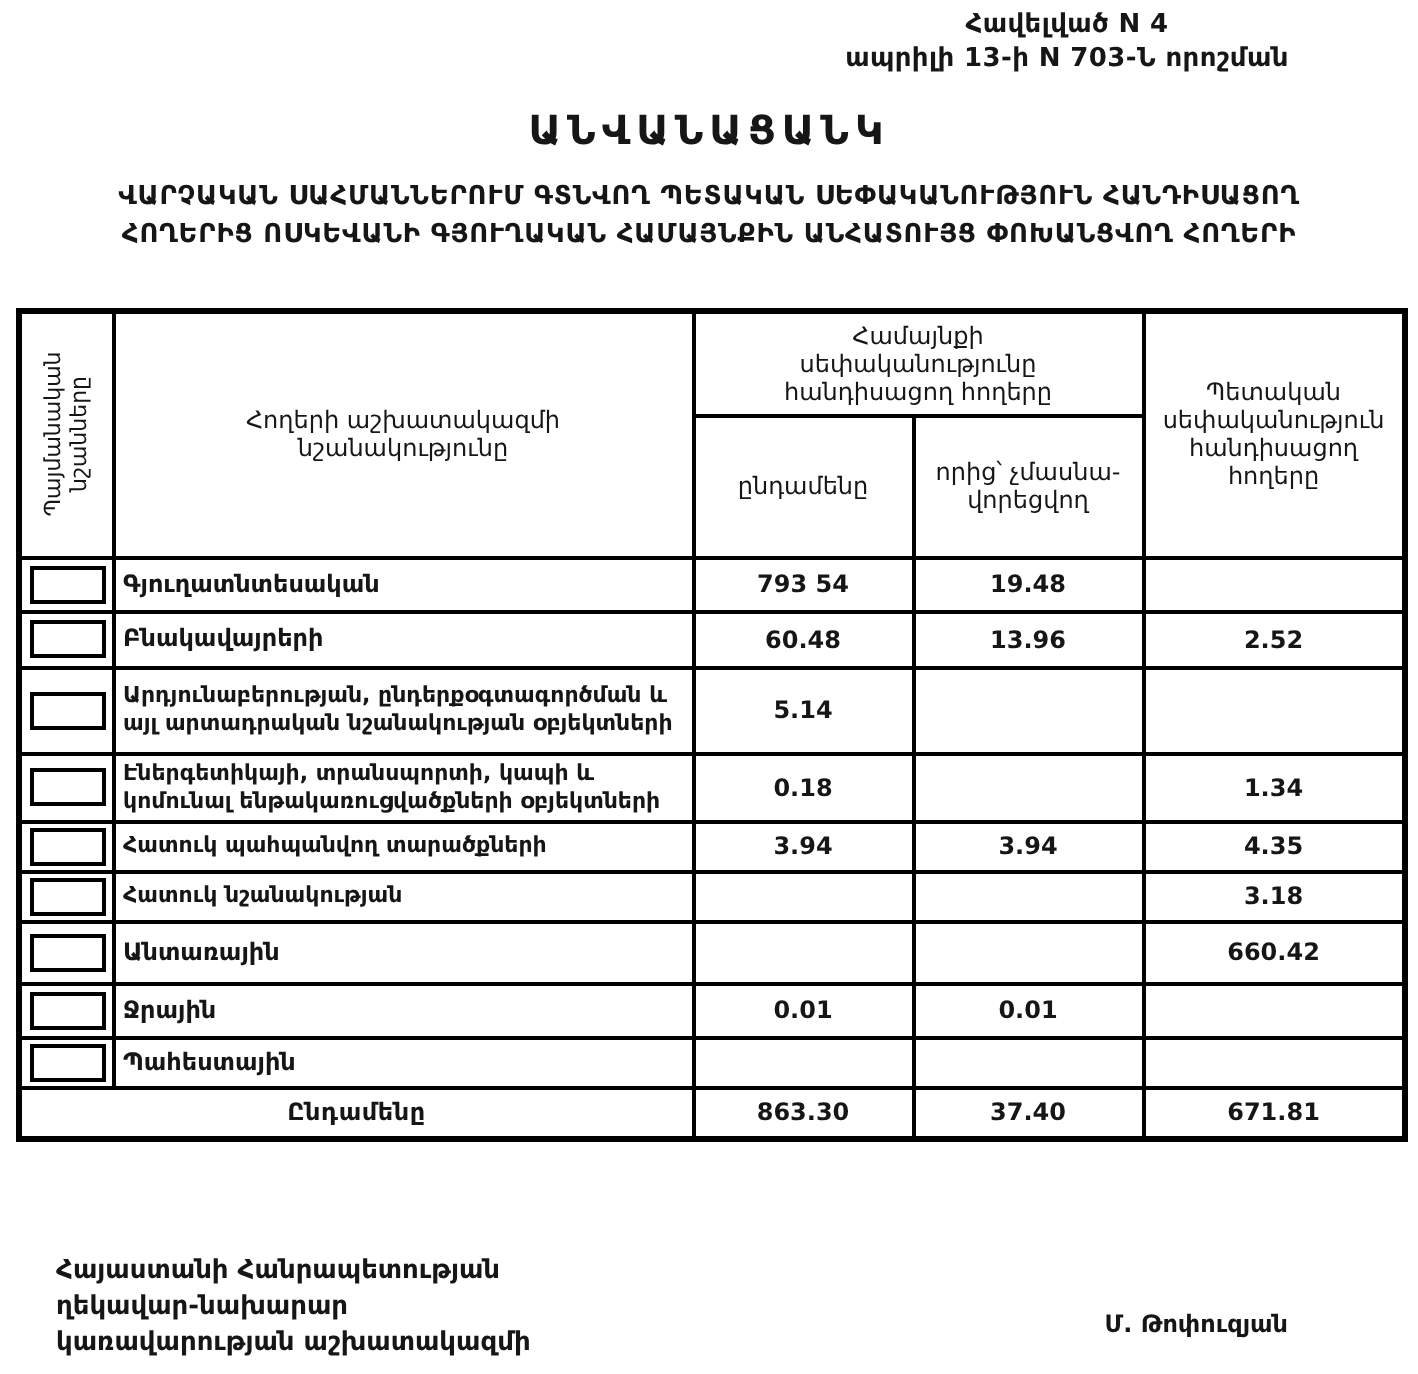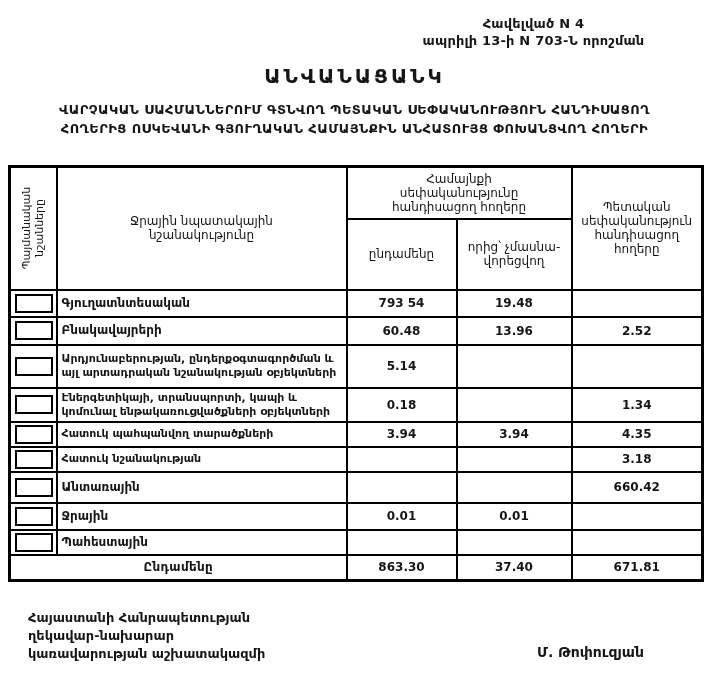--- a/index.html
+++ b/index.html
@@ -3,21 +3,21 @@
 <meta charset="utf-8">
 <style>
   * { box-sizing: border-box; margin: 0; padding: 0; }
   html, body {
     width: 709px; height: 687px;
     background: #ffffff;
     font-family: "DejaVu Sans", sans-serif;
     color: #161616;
     overflow: hidden;
   }
-  .page { width: 709px; height: 687px; position: relative; padding-top: 15px; }
+  .page { width: 709px; height: 687px; position: relative; padding-top: 4px; }
 
   
   .annex {
     width: 335px;
     margin-left: 366px;
     text-align: center;
     font-weight: bold;
     font-size: 13px;
     line-height: 17px;
     letter-spacing: 0.2px;
@@ -87,37 +87,37 @@
   tr.r43 td { height: 43px; }
   tr.r29 td { height: 29px; }
   tr.r25 td { height: 25px; }
   tr.r31 td { height: 31px; }
 
   tfoot td { border-top: 3px solid #000; font-weight: bold; height: 26px; }
   td.totname { text-align: center; font-size: 13px; letter-spacing: 0.3px; }
 
   .footer {
     position: absolute;
-    left: 0; bottom: 24px;
+    left: 0; bottom: 6px;
     width: 656px;
     display: flex;
     justify-content: space-between;
     align-items: flex-end;
   }
   .footer-left {
     margin-left: 28px;
     font-weight: bold;
     font-size: 13px;
     line-height: 18px;
   }
   .signature {
     margin-right: 12px;
-    margin-bottom: 3px;
-    font-weight: bold;
-    font-size: 14px;
+    margin-bottom: 12px;
+    font-weight: bold;
+    font-size: 12px;
   }
 </style>
 </head>
 <body>
 
 <div class="page">
 
   <div class="annex">
     <div>Հավելված N 4</div>
     <div>ապրիլի 13-ի N 703-Ն որոշման</div>
@@ -139,21 +139,21 @@
         <col style="width:131px">
     </colgroup>
     <thead>
       <tr>
         <th rowspan="2" class="sym-col">
           <div class="vert">
             <div>Պայմանական</div>
             <div>նշանները</div>
           </div>
         </th>
-        <th rowspan="2" style="text-align:center;padding:0 20px;">Ջրային  նպատակային նշանակությունը</th>
+        <th rowspan="2" style="text-align:center;padding:0 20px;">Հողերի  աշխատակազմի նշանակությունը</th>
         <th colspan="2" class="group-head" style="padding:0 30px;">Համայնքի սեփականությունը հանդիսացող հողերը</th>
         <th rowspan="2" class="state-head">Պետական սեփականություն հանդիսացող հողերը</th>
       </tr>
       <tr>
         <th class="sub-head">ընդամենը</th>
         <th class="sub-head" style="padding:0 8px;">որից՝ չմասնա-վորեցվող</th>
       </tr>
     </thead>
     <tbody>
       <tr class="r27">

